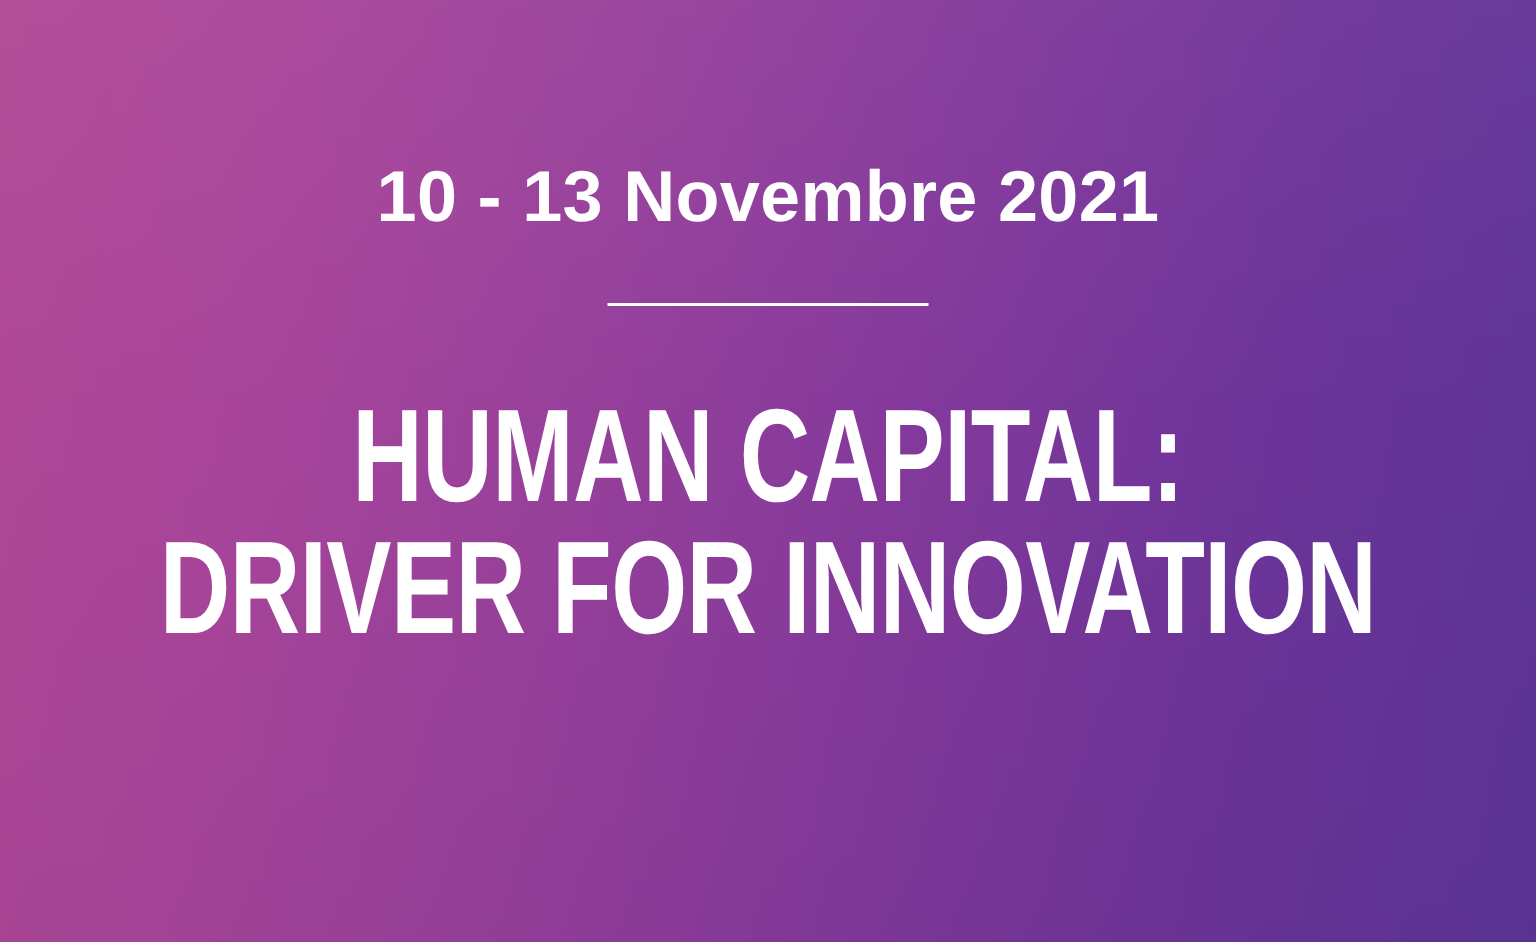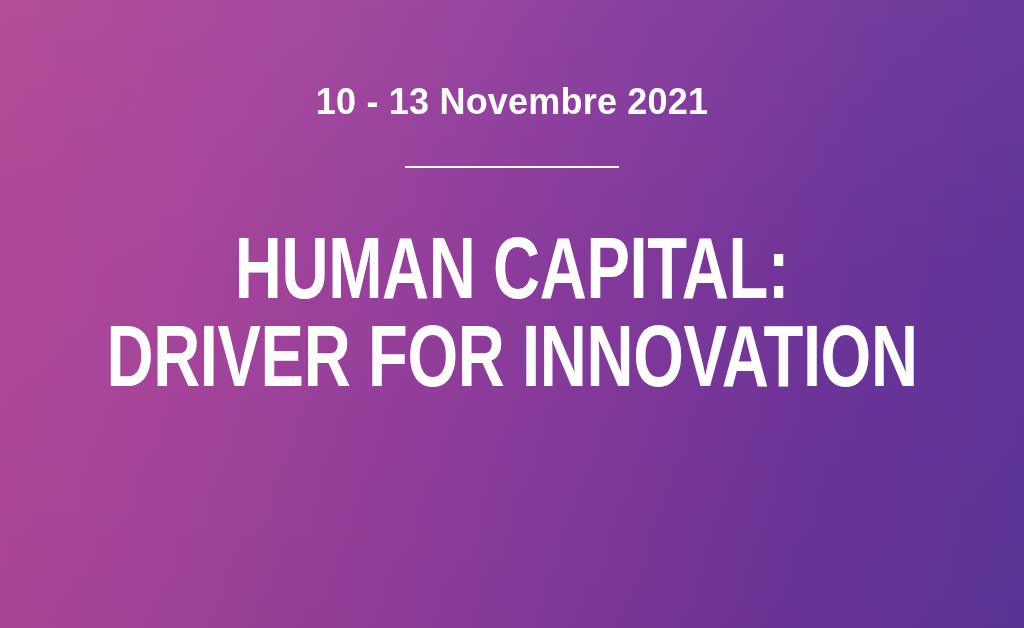--- a/index.html
+++ b/index.html
@@ -49,24 +49,24 @@
     width: 100%;
     height: 100%;
     display: flex;
     flex-direction: column;
     align-items: center;
     justify-content: flex-start;
     text-align: center;
   }
 
   .date-line {
-    margin-top: 84px;
+    margin-top: 108px;
     color: #ffffff;
     font-family: "Liberation Sans", sans-serif;
-    font-size: 36px;
+    font-size: 48px;
     font-weight: bold;
     letter-spacing: 0.2px;
     line-height: 1;
     white-space: nowrap;
   }
 
   .divider {
     margin-top: 46px;
     width: 214px;
     height: 2px;

